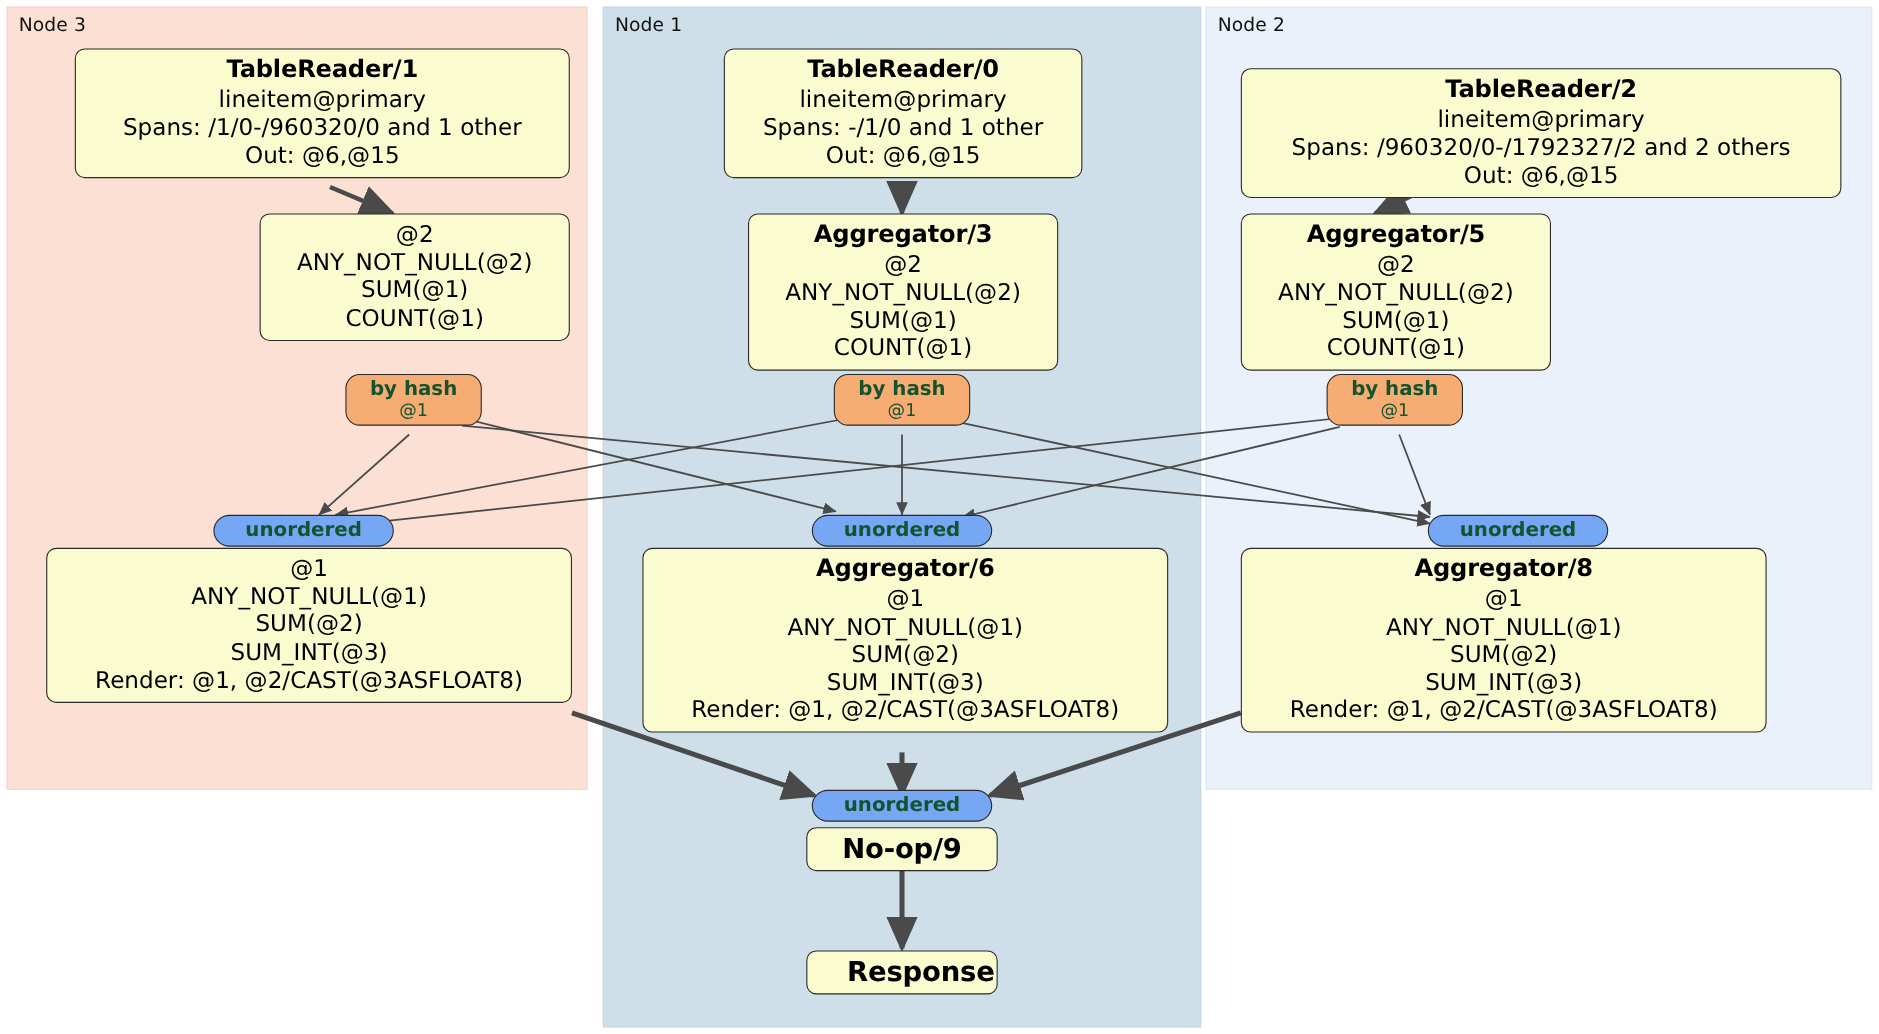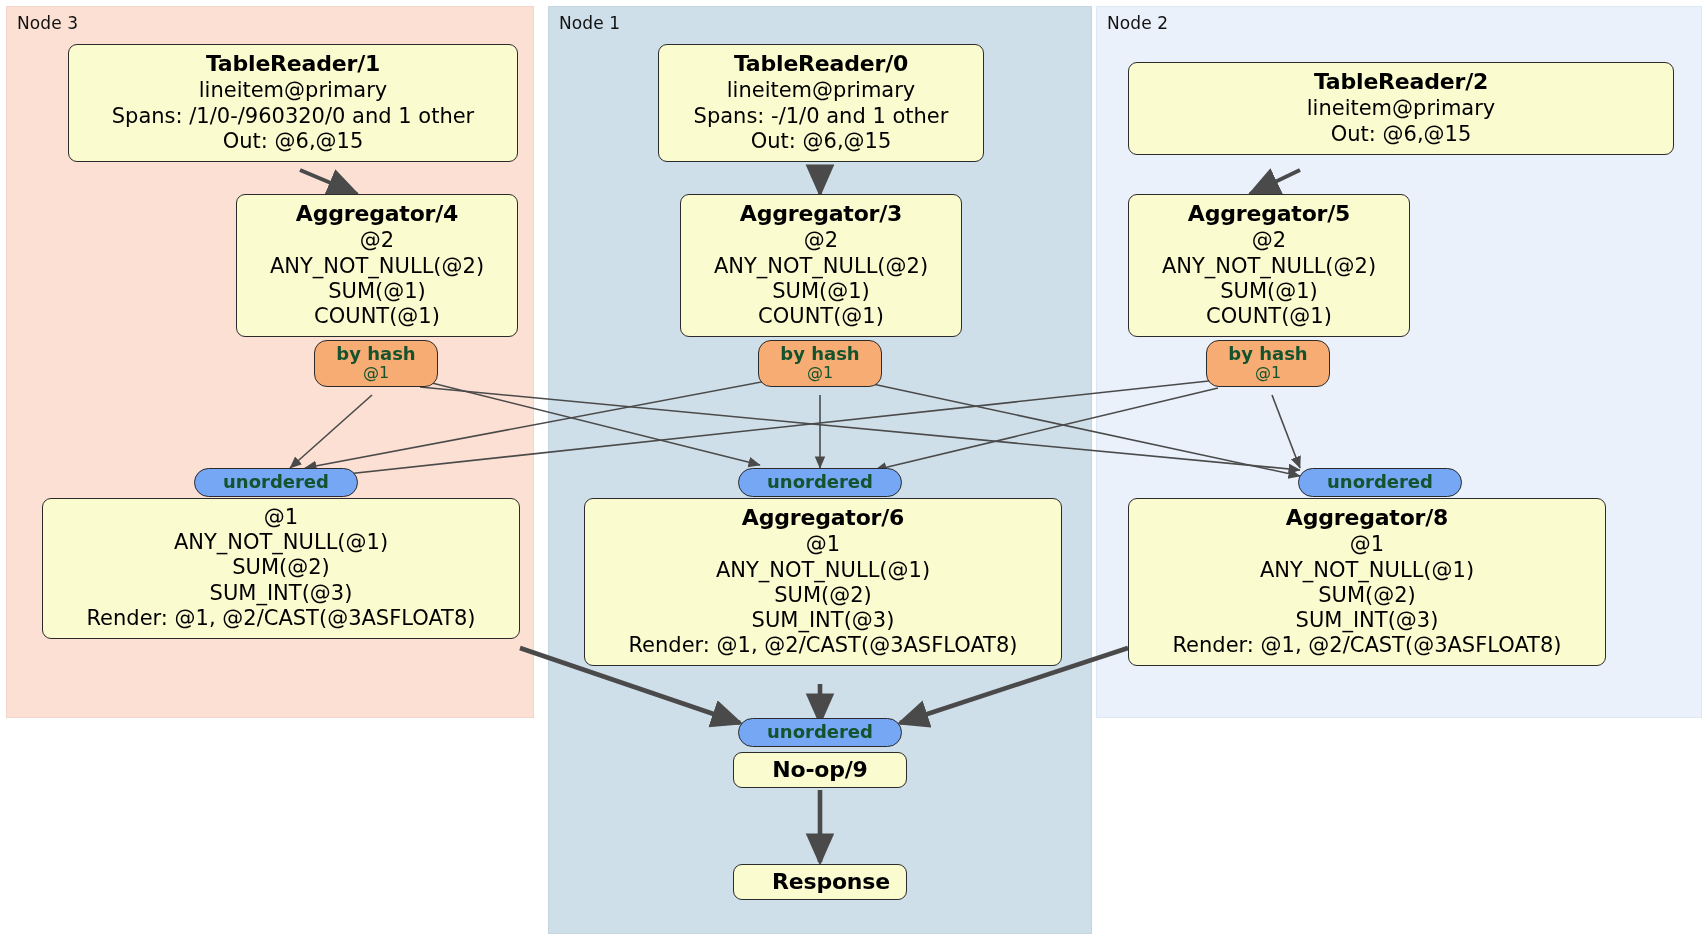--- a/index.html
+++ b/index.html
@@ -31,21 +31,21 @@
     text-align:center;color:#000;
     padding:6px 10px 7px 10px;
     line-height:1.2;
   }
   .proc .title{
     font-weight:bold;font-size:22px;letter-spacing:-0.2px;margin-bottom:1px;
   }
   .proc .line{font-size:21px;font-weight:normal;white-space:nowrap;}
 
   .proc.compact{padding:4px 14px;}
-  .proc.compact .title{font-size:22px;margin:0;}
+  .proc.compact .title{font-size:25px;margin:0;}
 
   
   .pill{
     position:absolute;box-sizing:border-box;
     border:1.6px solid #2b2b2b;border-radius:14px;
     text-align:center;color:#14532d;line-height:1.12;
     padding:3px 12px 4px 12px;
   }
   .pill .pt{font-weight:bold;font-size:18px;}
   .pill .ps{font-size:16px;}
@@ -105,21 +105,20 @@
   </svg>
 
   <div class="proc" id="tr1" style="left:68px;top:44px;width:450px;">
     <div class="title">TableReader/1</div>
     <div class="line">lineitem@primary</div>
     <div class="line">Spans: /1/0-/960320/0 and 1 other</div>
     <div class="line">Out: @6,@15</div>
   </div>
 
   <div class="proc" id="agg4" style="left:236px;top:194px;width:282px;">
-    <div class="title">Aggregator/4</div>
     <div class="line">@2</div>
     <div class="line">ANY_NOT_NULL(@2)</div>
     <div class="line">SUM(@1)</div>
     <div class="line">COUNT(@1)</div>
   </div>
 
   <div class="pill hash" id="hash-l" style="left:314px;top:340px;width:124px;">
     <div class="pt">by hash</div>
     <div class="ps">@1</div>
   </div>
@@ -177,20 +176,21 @@
     <div class="title">No-op/9</div>
   </div>
 
   <div class="proc compact" id="resp" style="left:733px;top:864px;width:174px;padding-left:36px;">
     <div class="title">Response</div>
   </div>
 
   <div class="proc" id="tr2" style="left:1128px;top:44px;width:546px;margin-top:18px;">
     <div class="title">TableReader/2</div>
     <div class="line">lineitem@primary</div>
+    <div class="line">Spans: /960320/0-/1792327/2 and 2 others</div>
     <div class="line">Out: @6,@15</div>
   </div>
 
   <div class="proc" id="agg5" style="left:1128px;top:194px;width:282px;">
     <div class="title">Aggregator/5</div>
     <div class="line">@2</div>
     <div class="line">ANY_NOT_NULL(@2)</div>
     <div class="line">SUM(@1)</div>
     <div class="line">COUNT(@1)</div>
   </div>

